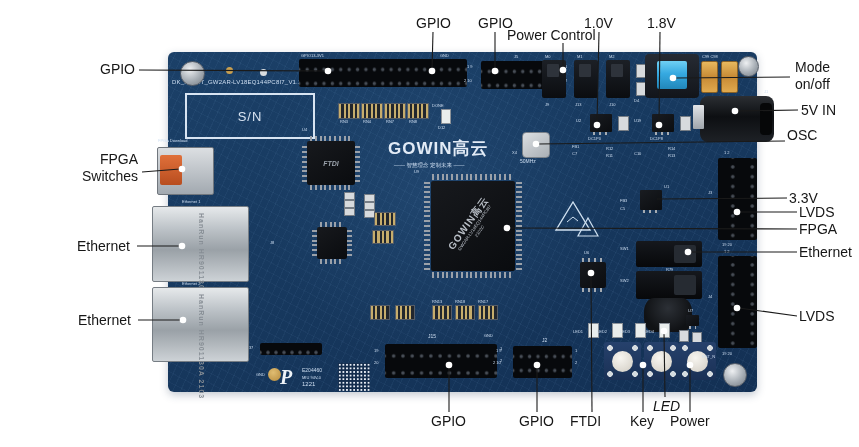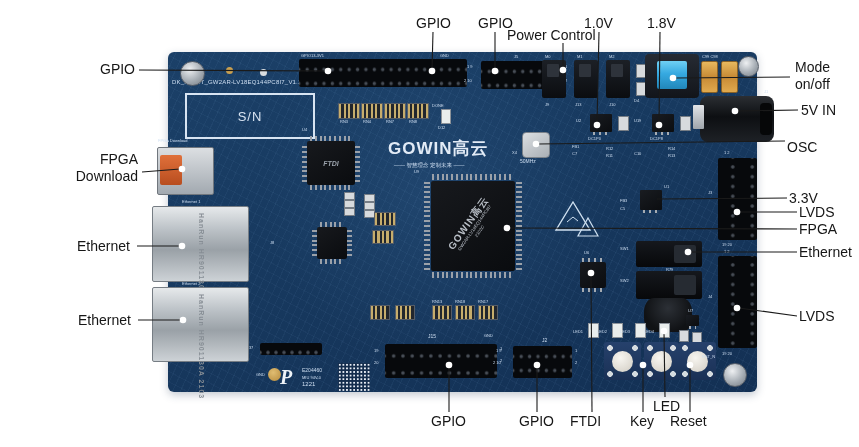--- a/index.html
+++ b/index.html
@@ -385,32 +385,32 @@
   <div class="lbl" style="left:416px;top:15px;">GPIO</div>
   <div class="lbl" style="left:478px;top:15px;">GPIO</div>
   <div class="lbl" style="left:507px;top:27px;">Power Control</div>
   <div class="lbl" style="left:584px;top:15px;">1.0V</div>
   <div class="lbl" style="left:647px;top:15px;">1.8V</div>
   <div class="lbl" style="left:795px;top:59px;">
     <div>Mode</div>
       <div>on/off</div>
   </div>
   <div class="lbl" style="left:801px;top:102px;">5V IN</div>
-  <div class="lbl" style="left:787px;top:139px;">OSC</div>
+  <div class="lbl" style="left:787px;top:127px;">OSC</div>
   <div class="lbl" style="left:789px;top:190px;">3.3V</div>
   <div class="lbl" style="left:799px;top:204px;">LVDS</div>
   <div class="lbl" style="left:799px;top:221px;">FPGA</div>
   <div class="lbl" style="left:799px;top:244px;">Ethernet</div>
   <div class="lbl" style="left:799px;top:308px;">LVDS</div>
   <div class="lbl r" style="left:53px;top:151px;width:85px;">
     <div>FPGA</div>
-      <div>Download</div>
+      <div>Switches</div>
   </div>
   <div class="lbl" style="left:77px;top:238px;">Ethernet</div>
   <div class="lbl" style="left:78px;top:312px;">Ethernet</div>
   <div class="lbl" style="left:431px;top:413px;">GPIO</div>
   <div class="lbl" style="left:519px;top:413px;">GPIO</div>
   <div class="lbl" style="left:570px;top:413px;">FTDI</div>
   <div class="lbl" style="left:630px;top:413px;">Key</div>
-  <div class="lbl" style="left:653px;top:398px;">LED</div>
-  <div class="lbl" style="left:670px;top:413px;">Reset</div>
+  <div class="lbl" style="left:653px;top:398px;font-style:italic;">LED</div>
+  <div class="lbl" style="left:670px;top:413px;">Power</div>
 
 </div>
 
 </body></html>

